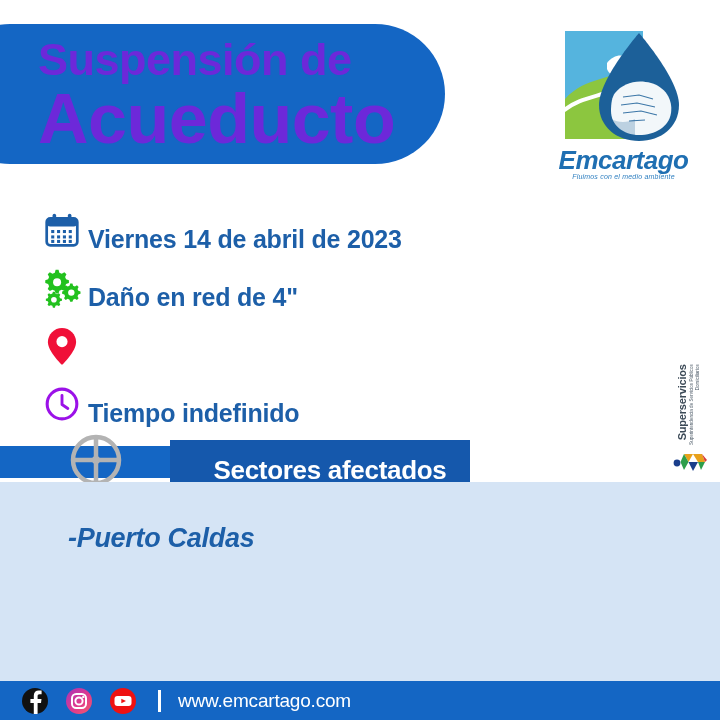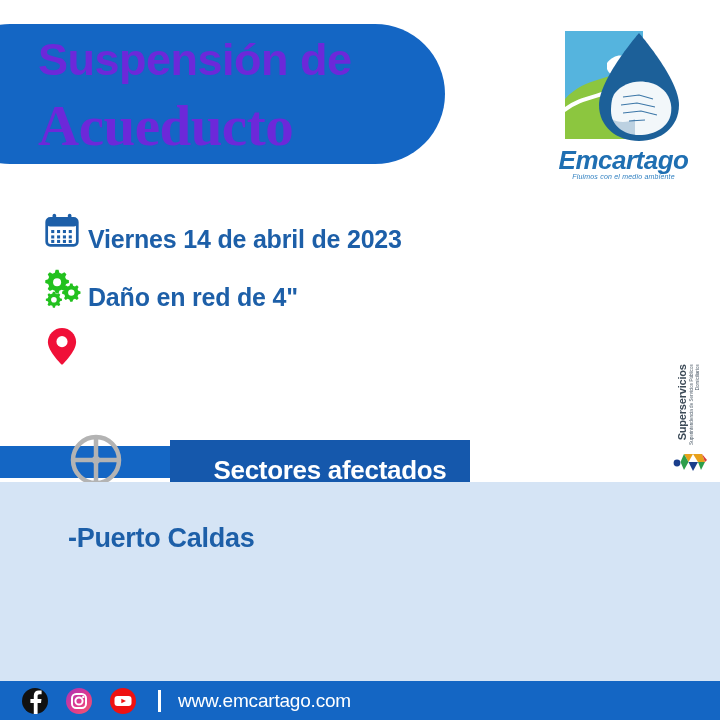--- a/index.html
+++ b/index.html
@@ -36,25 +36,24 @@
     color: #6d28d9;
     line-height: 0.98;
     letter-spacing: -0.5px;
   }
   .header-line1 {
     font-size: 45px;
     font-weight: 700;
     display: block;
   }
   .header-line2 {
-    font-size: 57px;
+    font-size: 70px;
     font-weight: 700;
     display: block;
-    margin-top: 16px;
-    font-family: Liberation Serif, serif;
+    margin-top: 3px;
   }
 
   
   .logo-emcartago {
     position: absolute;
     left: 551px;
     top: 27px;
     width: 145px;
     height: 160px;
     font-style: italic;
@@ -163,20 +162,21 @@
     top: 482px;
     width: 720px;
     height: 199px;
     background: #D5E4F5;
   }
   .sector-items {
     position: absolute;
     left: 68px;
     top: 521px;
     width: 600px;
+    font-style: italic;
   }
   .sector-item {
     font-size: 27px;
     font-weight: 700;
     color: #1D5FA8;
     letter-spacing: -0.3px;
     line-height: 1.3;
   }
 
   
@@ -351,20 +351,29 @@
 
     <div class="info-row">
       <div class="info-icon">
         <svg viewBox="0 0 34 44" width="30" height="39" aria-hidden="true">
           <path d="M17 1 C8.2 1 1 8.2 1 17 C1 28 17 43 17 43 C17 43 33 28 33 17 C33 8.2 25.8 1 17 1 Z" fill="#F01038"></path>
           <circle cx="17" cy="16.5" r="6.3" fill="#ffffff"></circle>
         </svg>
       </div>
     </div>
 
+    <div class="info-row">
+      <div class="info-icon">
+        <svg viewBox="0 0 40 40" width="36" height="36" aria-hidden="true">
+          <circle cx="20" cy="20" r="16.5" fill="none" stroke="#9B11E8" stroke-width="3.4"></circle>
+          <path d="M20 10.5 L20 20.5 L26.5 25" fill="none" stroke="#9B11E8" stroke-width="3.2" stroke-linecap="round" stroke-linejoin="round"></path>
+        </svg>
+      </div>
+      <div class="info-label">Tiempo indefinido</div>
+    </div>
 
   </div>
 
   <div class="sector-band"></div>
   <div class="sector-tab"></div>
   <div class="sector-tab-title">Sectores afectados</div>
   <div class="valve-icon">
     <svg viewBox="0 0 56 56" width="56" height="56" aria-hidden="true">
       <circle cx="28" cy="28" r="23" fill="none" stroke="#B3B3B3" stroke-width="4.5"></circle>
       <line x1="28" y1="6" x2="28" y2="50" stroke="#B3B3B3" stroke-width="4.5"></line>

